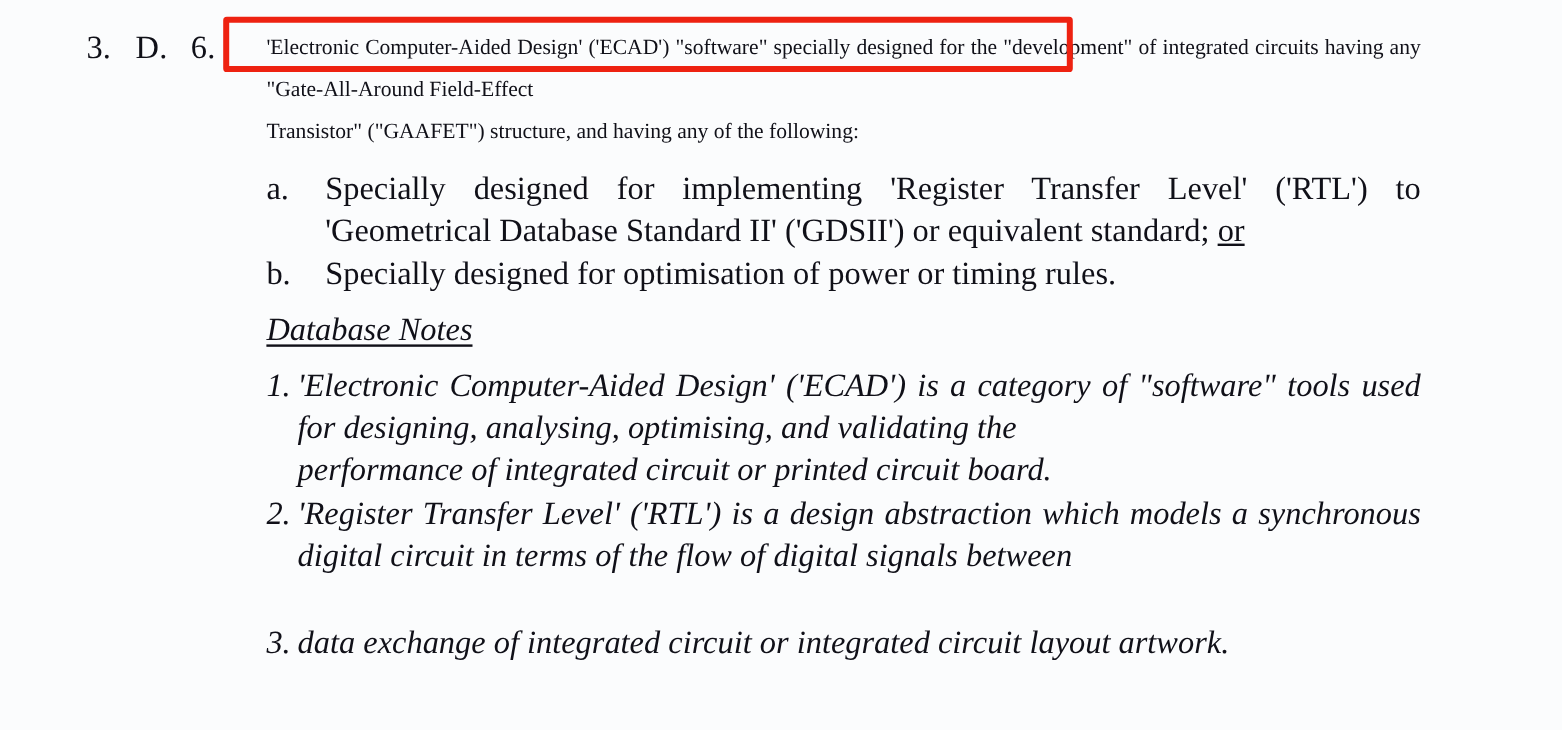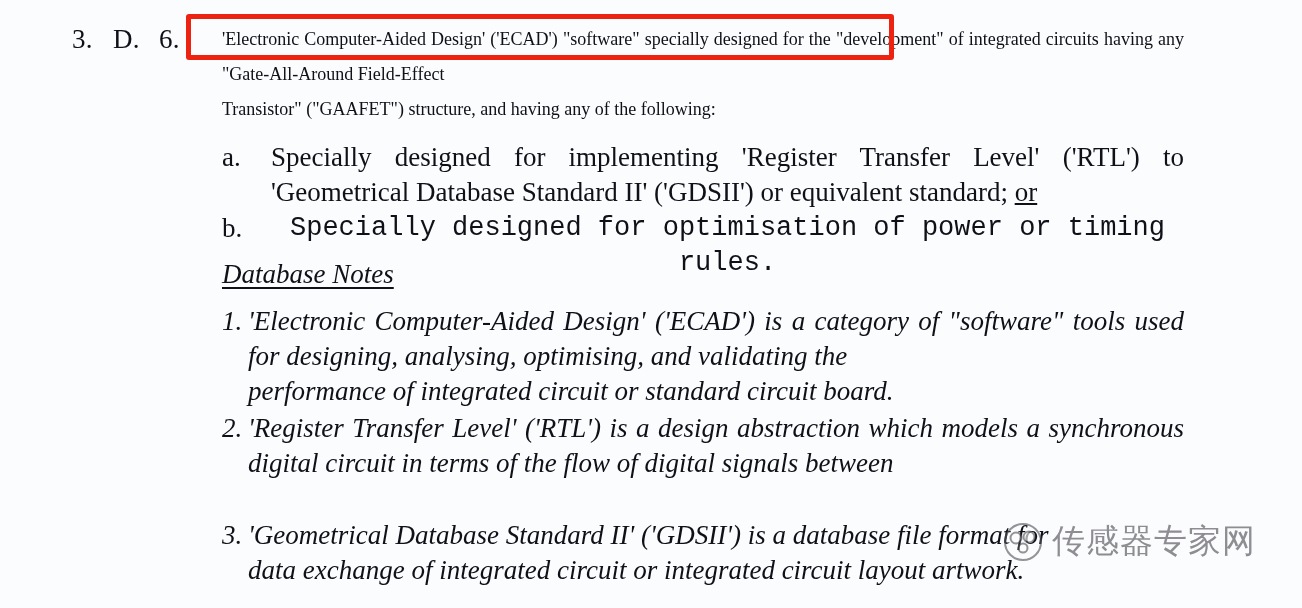--- a/index.html
+++ b/index.html
@@ -82,21 +82,21 @@
     width: 50px;
     font-size: 27px;
   }
   .sub-item .sub-text {
     margin-left: 49px;
     text-align: justify;
     text-justify: inter-word;
   }
   .sub-item-a { top: 140px; }
   .sub-item-b { top: 211px; }
-  .sub-item-b .sub-text { text-align: center; font-family: Liberation Mono, monospace; }
+  .sub-item-b .sub-text { text-align: left; }
 
   
   .tn-heading {
     position: absolute;
     left: 222px;
     top: 258px;
     font-size: 27px;
     line-height: 33px;
     font-style: italic;
     text-decoration: underline;
@@ -184,45 +184,33 @@
     <div class="sub-text">Specially designed for optimisation of power or timing rules.</div>
   </div>
 
   <div class="tn-heading">Database Notes</div>
 
   <div class="note note-1">
     <span class="marker">1.</span>
     <div class="note-text">
       <span>'Electronic Computer-Aided Design' ('ECAD') is a category of "software"</span>
       <span>tools used for designing, analysing, optimising, and validating the</span>
-      <span class="lastline">performance of integrated circuit or standard circuit board.</span>
+      <span class="lastline">performance of integrated circuit or printed circuit board.</span>
     </div>
   </div>
 
   <div class="note note-2">
     <span class="marker">2.</span>
     <div class="note-text">
       <span>'Register Transfer Level' ('RTL') is a design abstraction which models a</span>
       <span>synchronous digital circuit in terms of the flow of digital signals between</span>
     </div>
   </div>
 
   <div class="note note-3">
     <span class="marker">3.</span>
     <div class="note-text">
-      <span>'Geometrical Database Standard II' ('GDSII') is a database file format for</span>
       <span class="lastline">data exchange of integrated circuit or integrated circuit layout artwork.</span>
     </div>
   </div>
 
-  <div class="watermark">
-    <span class="wm-logo">
-      <svg viewBox="0 0 46 46" width="46" height="46" aria-hidden="true">
-        <circle cx="23" cy="24" r="18" fill="none" stroke="#55555c" stroke-width="2"></circle>
-        <circle cx="16" cy="20" r="5.5" fill="#ffffff" stroke="#55555c" stroke-width="2"></circle>
-        <circle cx="29" cy="19" r="5.5" fill="#ffffff" stroke="#55555c" stroke-width="2"></circle>
-        <circle cx="23" cy="30" r="4.5" fill="#ffffff" stroke="#55555c" stroke-width="2"></circle>
-      </svg>
-    </span>
-    <span class="wm-text">传感器专家网</span>
-  </div>
 
 </div>
 
 </body></html>

